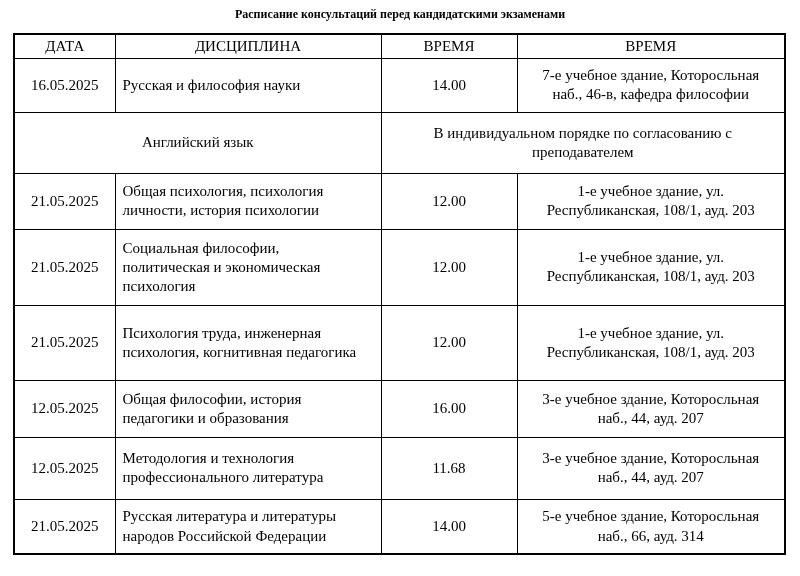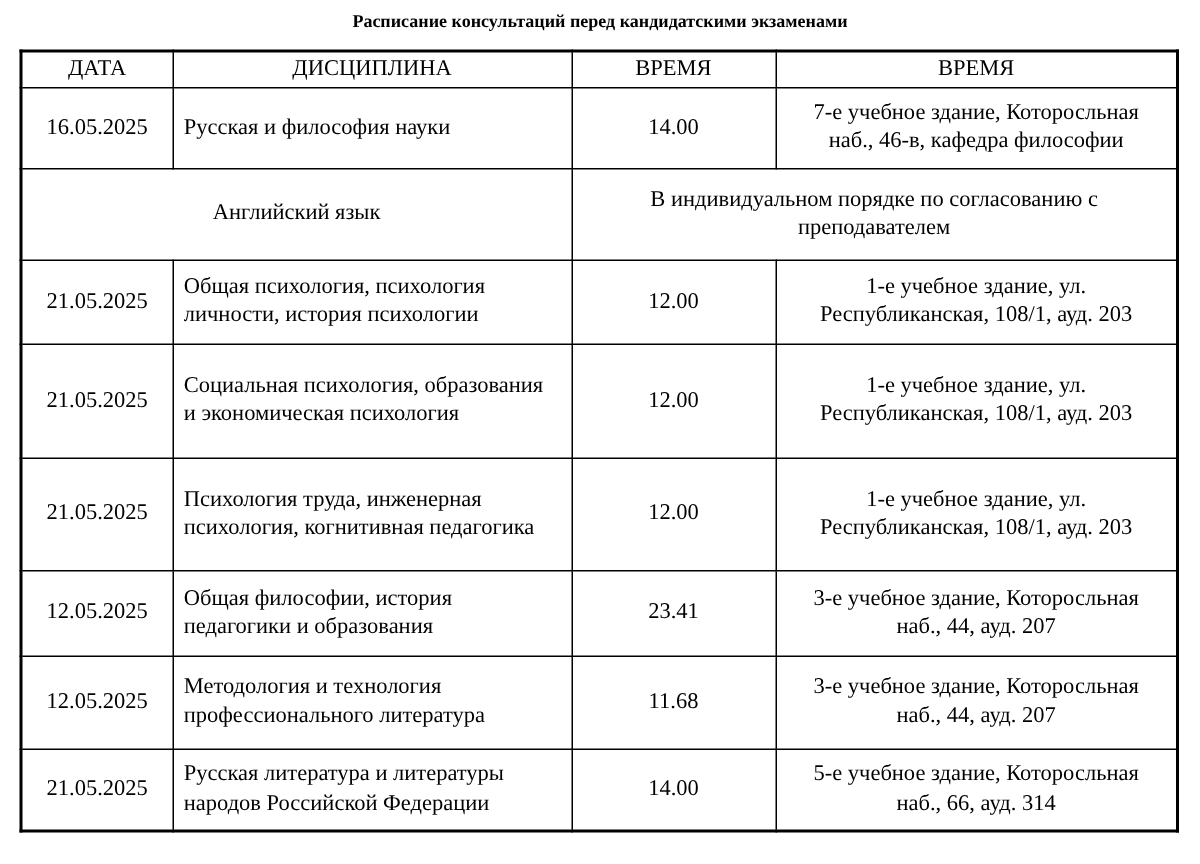--- a/index.html
+++ b/index.html
@@ -92,34 +92,34 @@
       <td class="c-merged" colspan="2">В индивидуальном порядке по согласованию с преподавателем</td>
     </tr>
     <tr class="rh-2">
       <td class="c-date">21.05.2025</td>
       <td class="c-disc">Общая психология, психология личности, история психологии</td>
       <td class="c-time">12.00</td>
       <td class="c-place">1-е учебное здание, ул. Республиканская, 108/1, ауд. 203</td>
     </tr>
     <tr class="rh-3">
       <td class="c-date">21.05.2025</td>
-      <td class="c-disc">Социальная психология, образования и экономическая психология</td>
+      <td class="c-disc">Социальная философии, политическая и экономическая психология</td>
       <td class="c-time">12.00</td>
       <td class="c-place">1-е учебное здание, ул. Республиканская, 108/1, ауд. 203</td>
     </tr>
     <tr class="rh-4">
       <td class="c-date">21.05.2025</td>
       <td class="c-disc">Психология труда, инженерная психология, когнитивная педагогика</td>
       <td class="c-time">12.00</td>
       <td class="c-place">1-е учебное здание, ул. Республиканская, 108/1, ауд. 203</td>
     </tr>
     <tr class="rh-5">
       <td class="c-date">12.05.2025</td>
       <td class="c-disc">Общая философии, история педагогики и образования</td>
-      <td class="c-time">23.41</td>
+      <td class="c-time">16.00</td>
       <td class="c-place">3-е учебное здание, Которосльная наб., 44, ауд. 207</td>
     </tr>
     <tr class="rh-6">
       <td class="c-date">12.05.2025</td>
       <td class="c-disc">Методология и технология профессионального литература</td>
       <td class="c-time">11.68</td>
       <td class="c-place">3-е учебное здание, Которосльная наб., 44, ауд. 207</td>
     </tr>
     <tr class="rh-7">
       <td class="c-date">21.05.2025</td>

